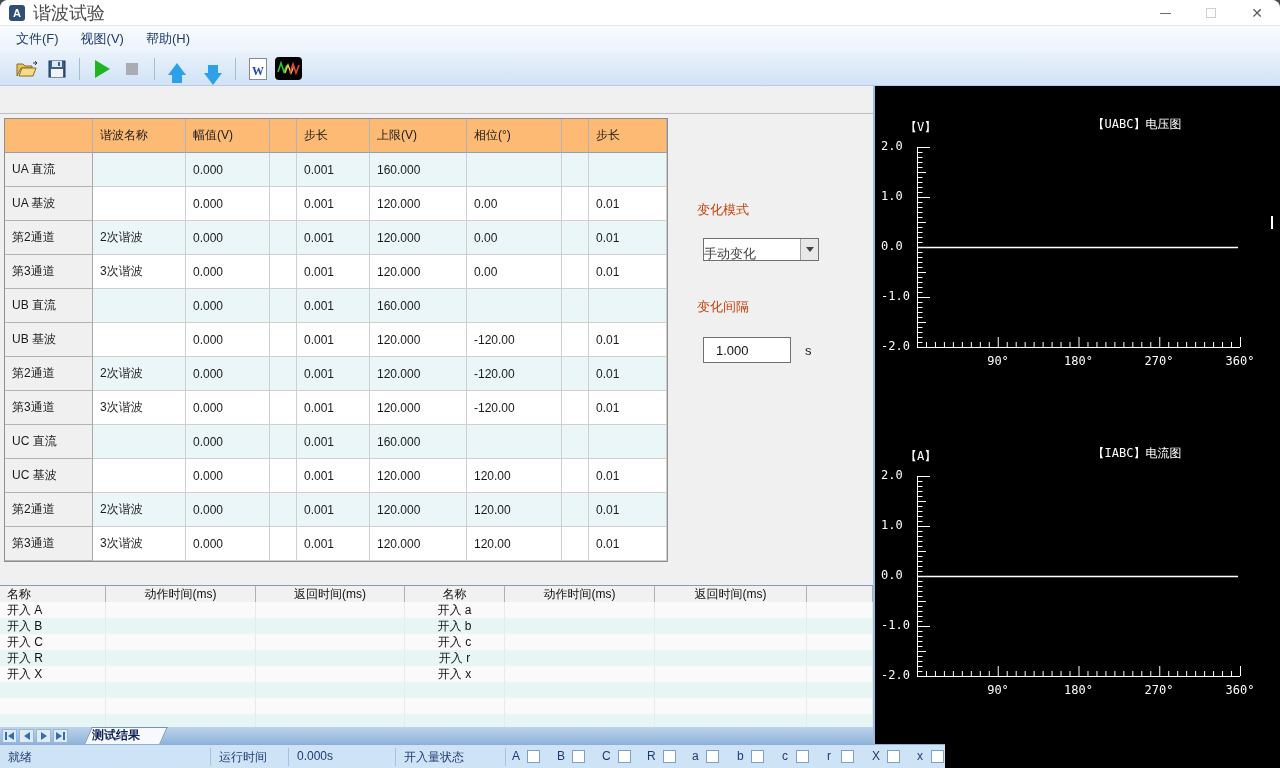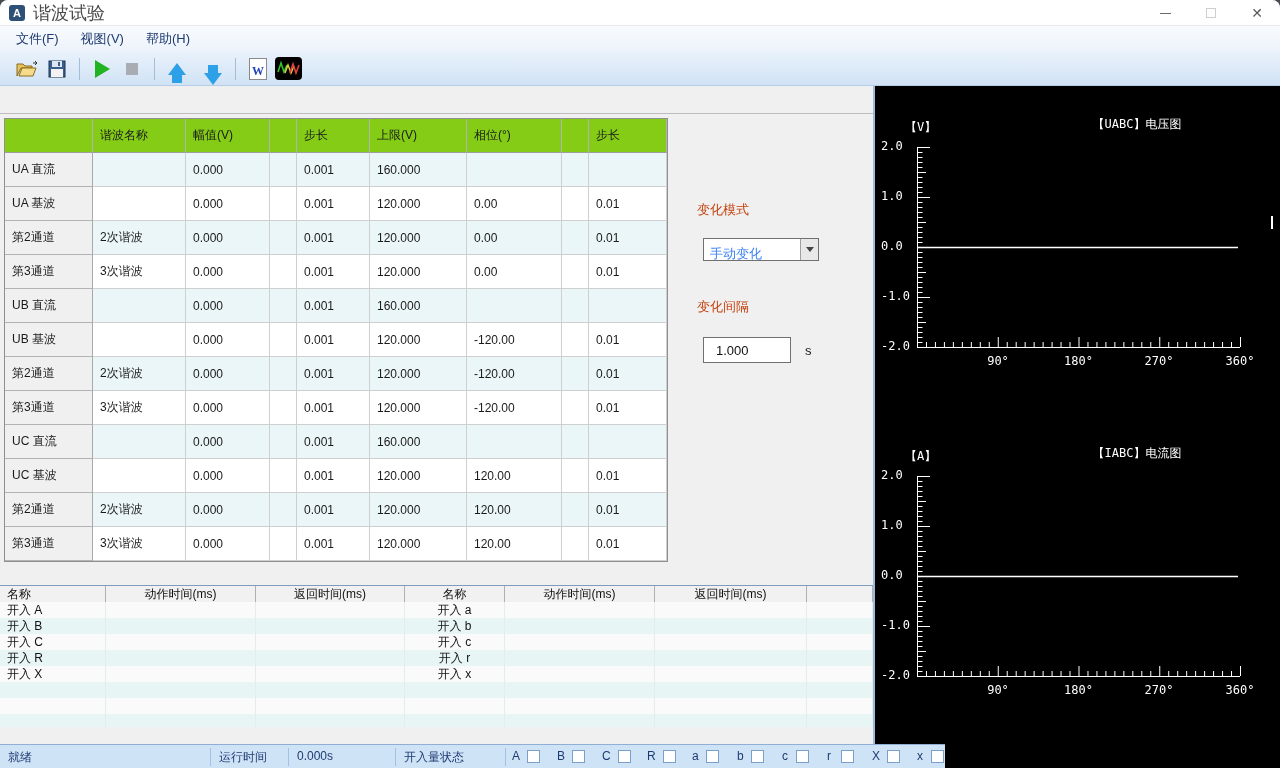--- a/index.html
+++ b/index.html
@@ -38,29 +38,29 @@
   
   .client{position:absolute;left:0;top:86px;width:873px;height:658px;background:#f0f0f0;}
   .tabstrip{position:absolute;left:0;top:4px;height:23px;display:flex;padding-left:8px;}
   .tabstrip-line{position:absolute;left:0;top:27px;width:873px;height:0;border-top:1px solid #bdbdbd;}
   .tab{height:23px;padding:0 12px;display:flex;align-items:center;font-size:13px;border:1px solid #9a9a9a;border-bottom:none;background:#d6d6d6;color:#9b9b9b;margin-right:1px;border-radius:2px 2px 0 0;}
   .tab.active{background:#ffffff;color:#000;height:24px;z-index:3;font-weight:normal;}
 
   
   .htable{position:absolute;left:4px;top:32px;display:grid;grid-template-columns:88px 93px 84px 27px 73px 97px 95px 27px 78px;grid-auto-rows:34px;border:1px solid #8f8f8f;background:#fff;font-size:12px;color:#1a1a1a;}
   .hc{border-right:1px solid #cfcfcf;border-bottom:1px solid #cfcfcf;padding-left:7px;display:flex;align-items:center;overflow:hidden;white-space:nowrap;}
-  .hth{background:#84cc16;border-right:1px solid #b3b3b3;border-bottom:1px solid #9d9d9d;}
+  .hth{background:#fdba74;border-right:1px solid #b3b3b3;border-bottom:1px solid #9d9d9d;}
   .hrowhdr{background:#f0f0f0;border-right:1px solid #a8a8a8;border-bottom:1px solid #b3b3b3;}
   .tint{background:#eaf6f7;}
   .white{background:#ffffff;}
 
   
   .ctl-label{position:absolute;font-size:13px;color:#c2410c;}
   .combo{position:absolute;left:703px;top:152px;width:116px;height:23px;background:#fff;border:1px solid #707070;display:flex;align-items:center;}
-  .combo .val{flex:1;padding-left:6px;font-size:13px;color:#3b82f6;margin-top:8px;}
+  .combo .val{flex:1;font-size:13px;color:#404040;margin-top:8px;}
   .combo .dd{width:18px;height:21px;background:#e8e8e8;border-left:1px solid #a0a0a0;display:flex;align-items:center;justify-content:center;}
   .dd-tri{width:0;height:0;border-left:4px solid transparent;border-right:4px solid transparent;border-top:5px solid #444;}
   .interval-input{position:absolute;left:703px;top:251px;width:88px;height:26px;background:#fff;border:1px solid #707070;font-size:13px;padding-left:12px;display:flex;align-items:center;color:#111;}
   .unit-s{position:absolute;left:805px;top:257px;font-size:13px;color:#1c1c1c;}
 
   
   .rpanel{position:absolute;left:0;top:585px;width:873px;height:142px;background:#fff;border-top:1px solid #7d9cc0;overflow:hidden;}
   .rtable{display:grid;grid-template-columns:106px 150px 149px 100px 150px 152px 66px;grid-auto-rows:16px;font-size:12px;color:#111;}
   .rth{background:#f1f1f1;border-bottom:1px solid #8a8a8a;border-right:1px solid #b0b0b0;display:flex;align-items:center;justify-content:center;height:17px;text-align:center;}
   .rth.first{justify-content:flex-start;padding-left:7px;}
@@ -366,20 +366,40 @@
         <div class="rc rtint"></div>
         <div class="rc rtint"></div>
         <div class="rc rtint"></div>
         <div class="rc rtint center"></div>
         <div class="rc rtint"></div>
         <div class="rc rtint"></div>
         <div class="rc rtint"></div>
       </div>
   </div>
 
+  <div class="sheetbar">
+    <div class="navbtn">
+        <div class="nav-bar"></div>
+        <div class="nav-tri-l"></div>
+      </div>
+    <div class="navbtn">
+        <div class="nav-tri-l"></div>
+      </div>
+    <div class="navbtn">
+        <div class="nav-tri-r"></div>
+      </div>
+    <div class="navbtn">
+        <div class="nav-tri-r"></div>
+        <div class="nav-bar"></div>
+      </div>
+    <div class="sheettab">
+      <div class="bgshape"></div>
+      <span class="lbl">测试结果</span>
+    </div>
+  </div>
 
   <div class="chartpanel" id="chartpanel">
     <svg id="chartsvg" width="405" height="682" style="position:absolute;left:0;top:0;">
         <line x1="42.5" y1="61" x2="42.5" y2="261.5" stroke="#ffffff" stroke-width="1"></line>
         <line x1="42" y1="261.5" x2="365" y2="261.5" stroke="#ffffff" stroke-width="1"></line>
         <line x1="43" y1="161.5" x2="363" y2="161.5" stroke="#ffffff" stroke-width="1.5"></line>
         <line x1="43" y1="61.5" x2="55" y2="61.5" stroke="#ffffff" stroke-width="1"></line>
         <line x1="43" y1="66.5" x2="47.5" y2="66.5" stroke="#ffffff" stroke-width="1"></line>
         <line x1="43" y1="71.5" x2="47.5" y2="71.5" stroke="#ffffff" stroke-width="1"></line>
         <line x1="43" y1="76.5" x2="47.5" y2="76.5" stroke="#ffffff" stroke-width="1"></line>

